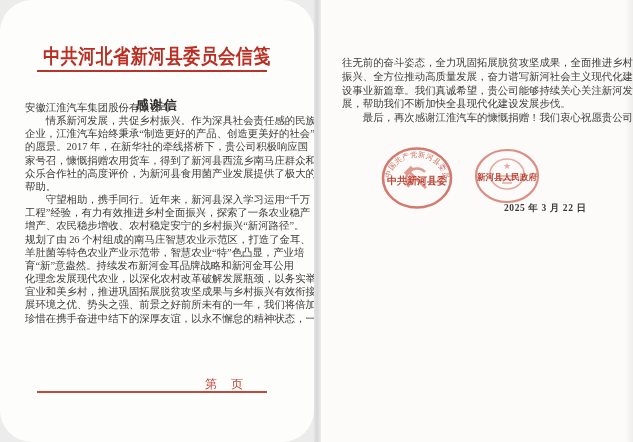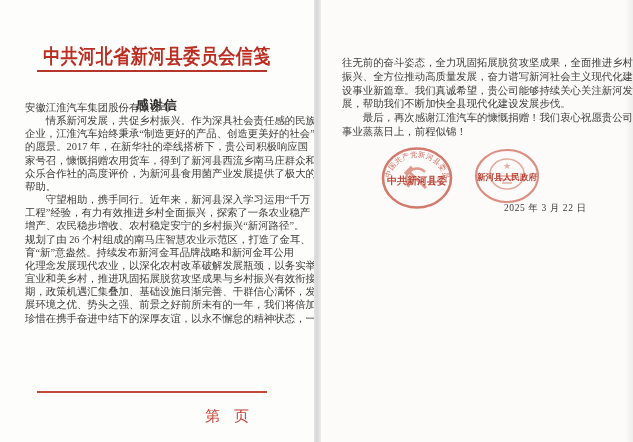--- a/index.html
+++ b/index.html
@@ -1,21 +1,21 @@
 <!DOCTYPE html>
 <html><head>
 <meta charset="utf-8">
 <style>
   * { margin:0; padding:0; box-sizing:border-box; }
   html,body { width:633px; height:442px; }
   body { font-family:"Liberation Serif","DejaVu Serif",serif; background:#e9e9e9; overflow:hidden; }
   .screen { position:relative; width:633px; height:442px; background:#ececec; }
 
   .page { position:absolute; top:0; height:442px; overflow:hidden; }
-  .page-left  { left:0;   width:314px; background:#fdfdfc; }
+  .page-left  { left:0;   width:314px; background:#fdfdfc;border-radius:32px; }
   .gutter     { position:absolute; left:314px; top:0; width:7px; height:442px;
                 background:linear-gradient(90deg,#e3e3e3 0%,#d7d7d7 45%,#eeeeee 100%); }
   .page-right { left:321px; width:312px; background:#fcfbfa; }
   .page-right::after { content:""; position:absolute; right:0; top:0; width:8px; height:100%;
                 background:linear-gradient(90deg,rgba(0,0,0,0) 0%,rgba(0,0,0,0.05) 100%); }
 
   
   .letterhead { position:absolute; left:0; top:43px; width:100%; text-align:center;
                 color:#bb2d21; font-weight:bold; font-size:17px; letter-spacing:0.5px;
                 transform:scaleY(1.18); transform-origin:top center; white-space:nowrap; }
@@ -24,29 +24,29 @@
   .doc-title  { position:absolute; left:0; top:84px; width:100%; text-align:center;
                 color:#2b2a28; font-weight:bold; font-size:12.5px; letter-spacing:1.5px;margin-top:13px; }
 
   .body-block { position:absolute; color:#3e3c3a; font-size:10.4px; }
   .body-left  { left:25px; top:101px; width:284px; line-height:13.15px; }
   .body-right { left:21px; top:56px;  width:286px; line-height:13.8px; }
   .tline      { white-space:nowrap; }
 
   .footer-rule { position:absolute; left:37px; top:391px; width:230px; height:1.6px;
                  background:#c24a3c; }
-  .footer-page { position:absolute; left:205px; top:407px; color:#c04638; font-size:15px; }
+  .footer-page { position:absolute; left:205px; top:376px; color:#c04638; font-size:12px; }
   .footer-page .gap { display:inline-block; width:14px; }
 
   
   .seal { position:absolute; }
   .seal-party { left:58px; top:145px; width:76px; height:66px; }
   .seal-gov   { left:152px; top:147px; width:68px; height:58px; }
   .date-line  { position:absolute; left:183px; top:202px; color:#3b3a38;
-                font-size:9.5px; letter-spacing:0.6px; white-space:nowrap; }
+                font-size:9.5px; letter-spacing:0.6px; white-space:nowrap;font-weight:bold; }
 
   .speck { position:absolute; width:2px; height:2px; background:#d9d9d9; border-radius:50%;
            box-shadow: 282px -10px 0 #dddddd, 574px 36px 0 #e2e2e2; left:18px; top:16px; }
 </style>
 </head>
 <body>
 
 <div class="screen">
 
   <div class="speck"></div>
@@ -62,24 +62,24 @@
           <div class="tline">　　情系新河发展，共促乡村振兴。作为深具社会责任感的民族</div>
           <div class="tline">企业，江淮汽车始终秉承“制造更好的产品、创造更美好的社会”</div>
           <div class="tline">的愿景。2017 年，在新华社的牵线搭桥下，贵公司积极响应国</div>
           <div class="tline">家号召，慷慨捐赠农用货车，得到了新河县西流乡南马庄群众和</div>
           <div class="tline">众乐合作社的高度评价，为新河县食用菌产业发展提供了极大的</div>
           <div class="tline">帮助。</div>
           <div class="tline">　　守望相助，携手同行。近年来，新河县深入学习运用“千万</div>
           <div class="tline">工程”经验，有力有效推进乡村全面振兴，探索了一条农业稳产</div>
           <div class="tline">增产、农民稳步增收、农村稳定安宁的乡村振兴“新河路径”。</div>
           <div class="tline">规划了由 26 个村组成的南马庄智慧农业示范区，打造了金耳、</div>
+          <div class="tline">羊肚菌等特色农业产业示范带，智慧农业“特”色凸显，产业培</div>
           <div class="tline">育“新”意盎然。持续发布新河金耳品牌战略和新河金耳公用</div>
           <div class="tline">化理念发展现代农业，以深化农村改革破解发展瓶颈，以务实举</div>
           <div class="tline">宜业和美乡村，推进巩固拓展脱贫攻坚成果与乡村振兴有效衔接，</div>
-          <div class="tline">期，政策机遇汇集叠加、基础设施日渐完善、干群信心满怀，发</div>
           <div class="tline">展环境之优、势头之强、前景之好前所未有的一年，我们将倍加</div>
           <div class="tline">珍惜在携手奋进中结下的深厚友谊，以永不懈怠的精神状态，一</div>
         </div>
     </div>
 
     <div class="footer-rule"></div>
     <div class="footer-page">
       <span>第</span><span class="gap"></span><span>页</span>
     </div>
   </div>
@@ -87,21 +87,20 @@
   <div class="gutter"></div>
 
   <div class="page page-right">
     <div class="body-block body-right">
       <div>
           <div class="tline">往无前的奋斗姿态，全力巩固拓展脱贫攻坚成果，全面推进乡村</div>
           <div class="tline">振兴、全方位推动高质量发展，奋力谱写新河社会主义现代化建</div>
           <div class="tline">设事业新篇章。我们真诚希望，贵公司能够持续关心关注新河发</div>
           <div class="tline">展，帮助我们不断加快全县现代化建设发展步伐。</div>
           <div class="tline">　　最后，再次感谢江淮汽车的慷慨捐赠！我们衷心祝愿贵公司</div>
-          <div class="tline">事业蒸蒸日上，前程似锦！</div>
         </div>
     </div>
 
     <svg class="seal seal-party" viewBox="0 0 76 66">
       <ellipse cx="38" cy="33" rx="34" ry="29.5" fill="none" stroke="#c44836" stroke-width="2.6" opacity="0.72"></ellipse>
       <defs>
           <path id="arcParty" d="M 11,35 A 27 23 0 0 1 65,35"></path>
         </defs>
       <text font-size="7.2" fill="#c44836" opacity="0.8" letter-spacing="0.4">
         <textPath href="#arcParty" startOffset="2">中国共产党新河县委员会</textPath>

